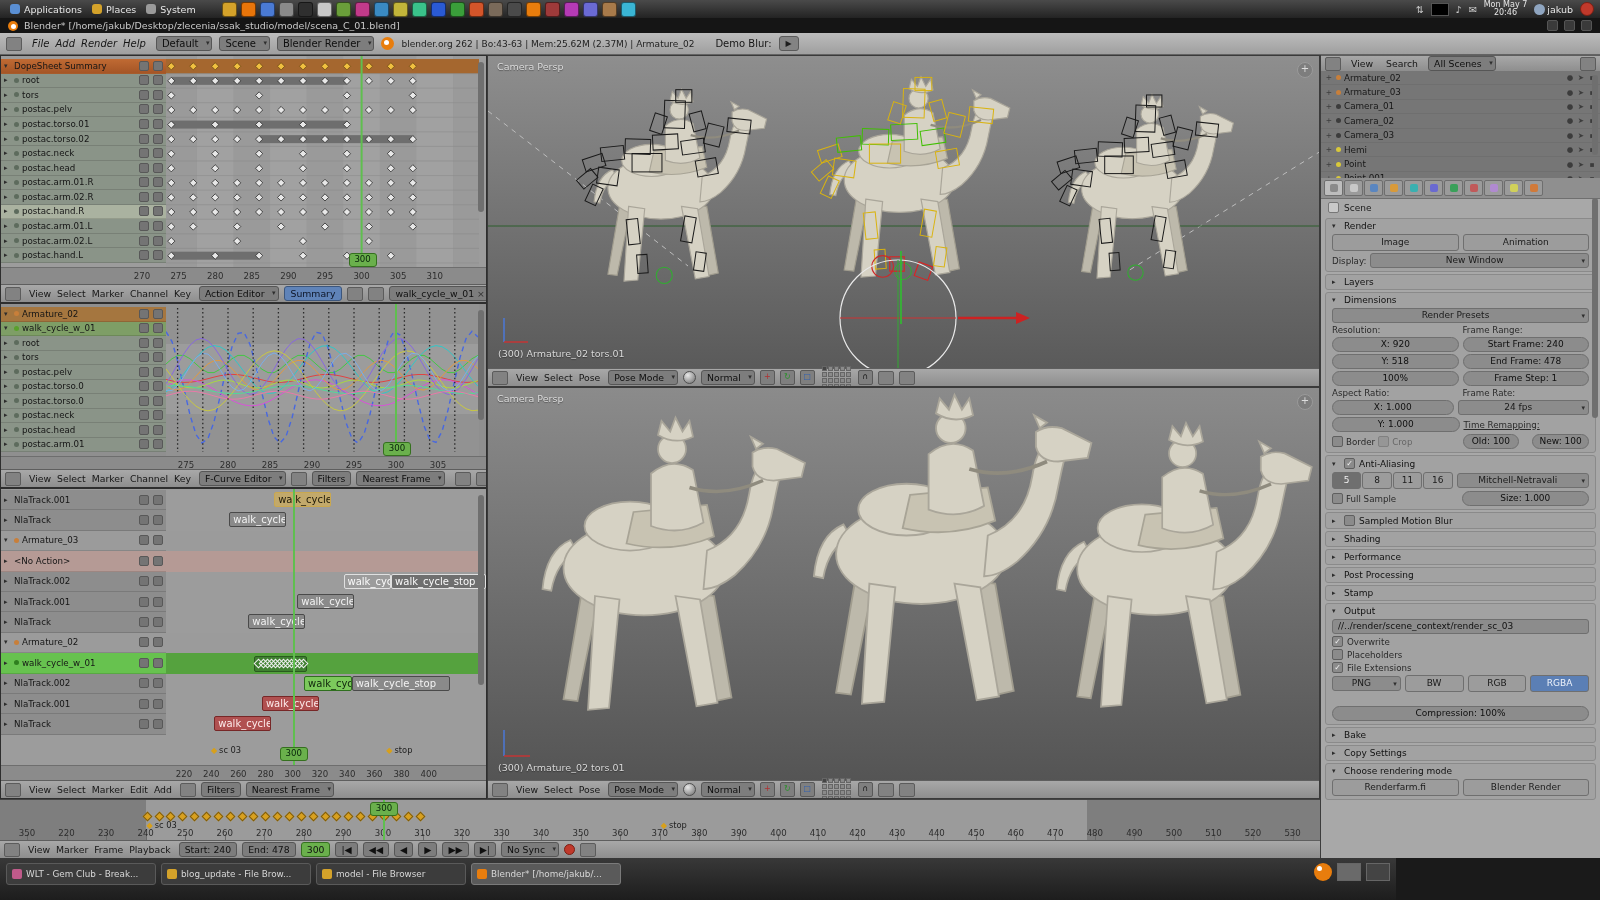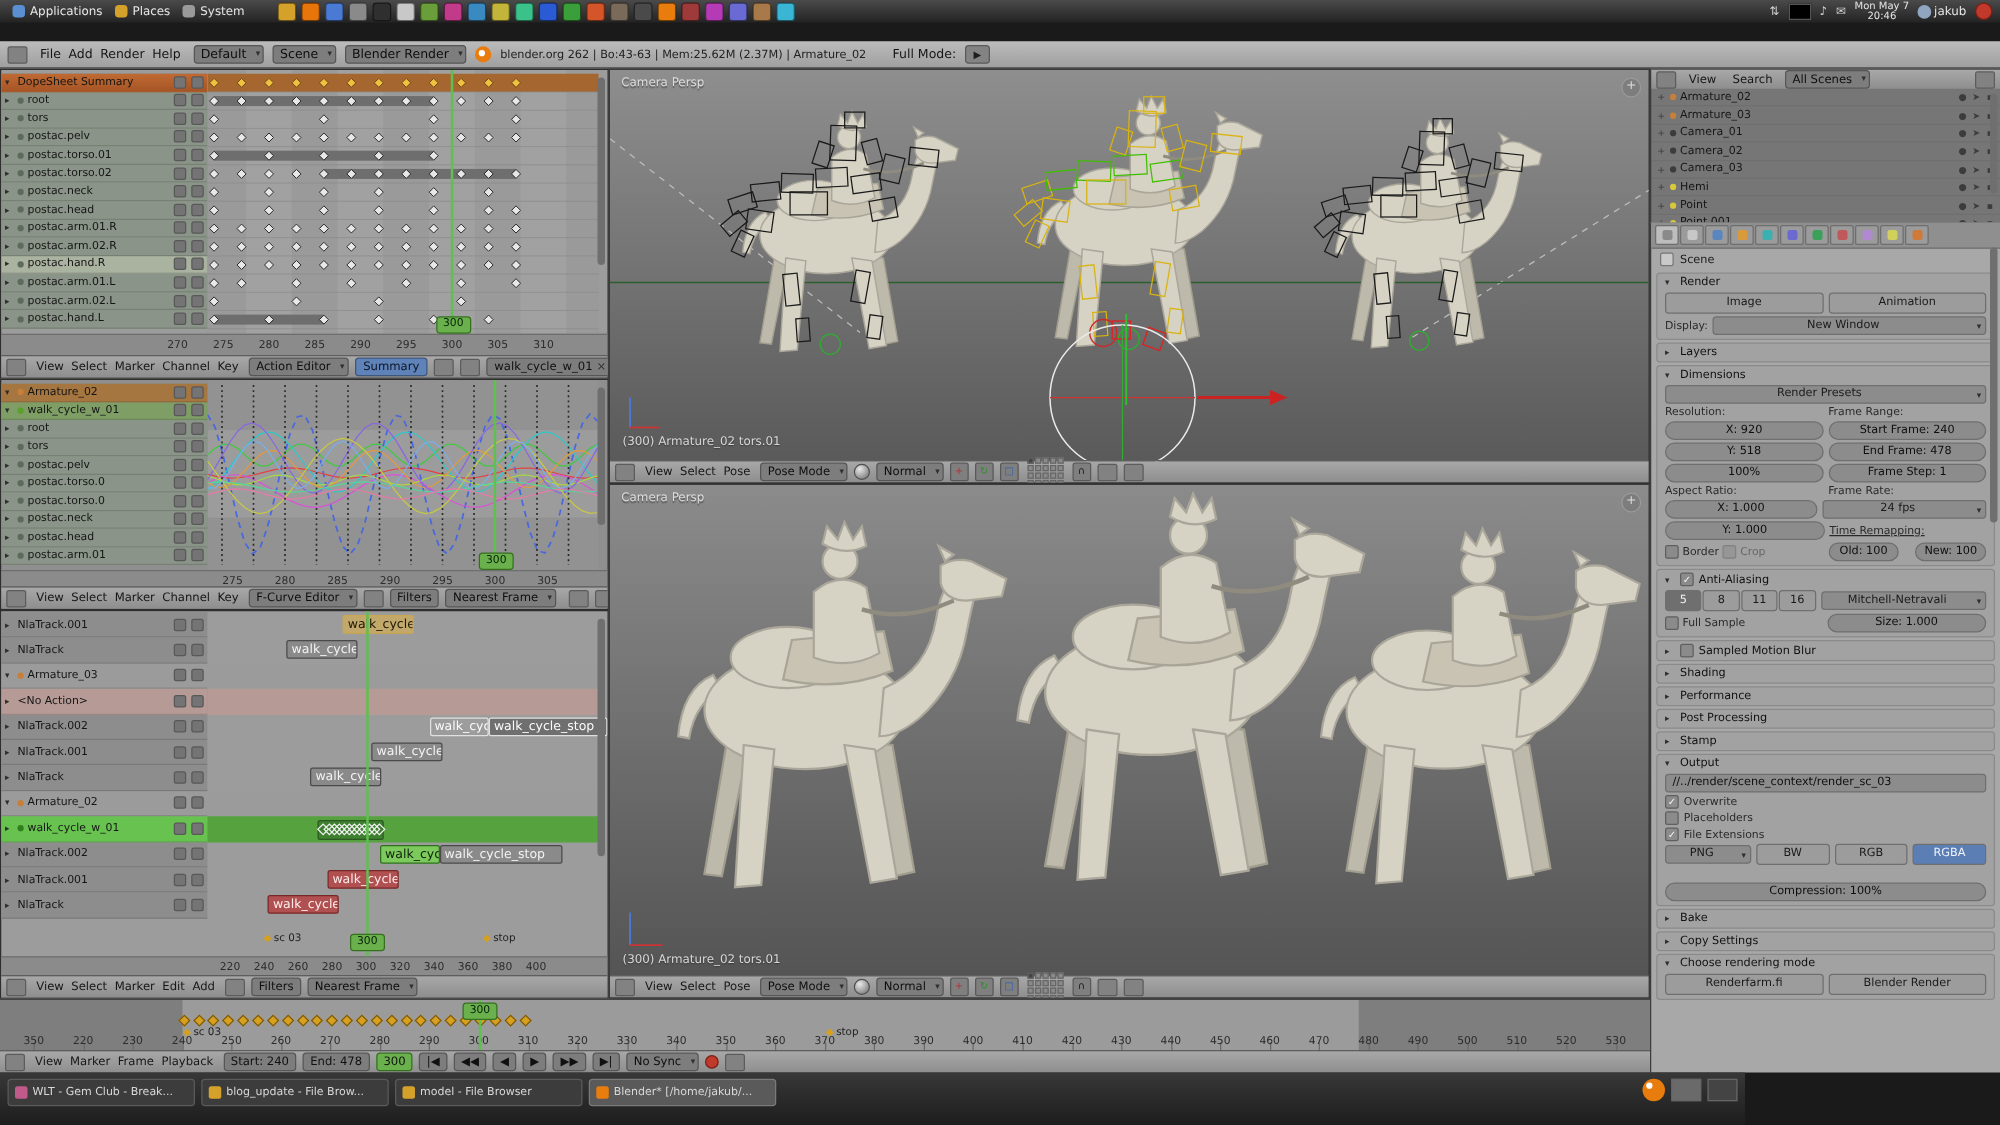--- a/index.html
+++ b/index.html
@@ -147,35 +147,43 @@
         <span>20:46</span>
       </span>
       <span style="display:flex;align-items:center;gap:2px;">
         <span style="width:11px;height:11px;border-radius:50%;background:#8fa5c0;display:inline-block;"></span>
         <span>jakub</span>
       </span>
       <span style="width:12px;height:12px;border-radius:50%;background:#c0392b;display:inline-block;border:1px solid #7a1f14;"></span>
     </span>
   </div>
 
+  <div id="title-bar" class="pane">
+    <span class="blogo" style="width:10px;height:10px;"></span>
+    <span>Blender* [/home/jakub/Desktop/zlecenia/ssak_studio/model/scena_C_01.blend]</span>
+    <span class="grow"></span>
+    <span class="winbtn"></span>
+    <span class="winbtn"></span>
+    <span class="winbtn"></span>
+  </div>
 
   <div id="info-header" class="pane">
     <span class="icb"></span>
-    <span id="info-menus" style="display:flex;">
+    <span id="info-menus" style="display:flex;font-style:italic;">
         <span class="mi">File</span>
         <span class="mi">Add</span>
         <span class="mi">Render</span>
         <span class="mi">Help</span>
       </span>
     <span class="dd"><span>Default</span></span>
     <span class="dd"><span>Scene</span></span>
     <span class="dd"><span>Blender Render</span></span>
     <span class="blogo"></span>
     <span class="stats">blender.org 262 | Bo:43-63 | Mem:25.62M (2.37M) | Armature_02</span>
-    <span style="margin-left:14px;">Full Mode:</span>
+    <span style="margin-left:14px;">Demo Blur:</span>
     <span class="playbtn">▶</span>
   </div>
 
   <div id="dopesheet" class="pane" style="left:0;top:55px;width:487px;height:248px;background:#9c9c9c;border:1px solid #2e2e2e;">
     <div id="ds-chan" class="chanlist" style="top:3px;height:204px;">
         <div class="chrow" style="height: 14.57px; background: linear-gradient(rgb(192, 106, 51), rgb(165, 85, 38));">
           <span class="tri">▾</span>
           <span>DopeSheet Summary</span>
           <span class="grow"></span>
           <span class="mini"></span>

